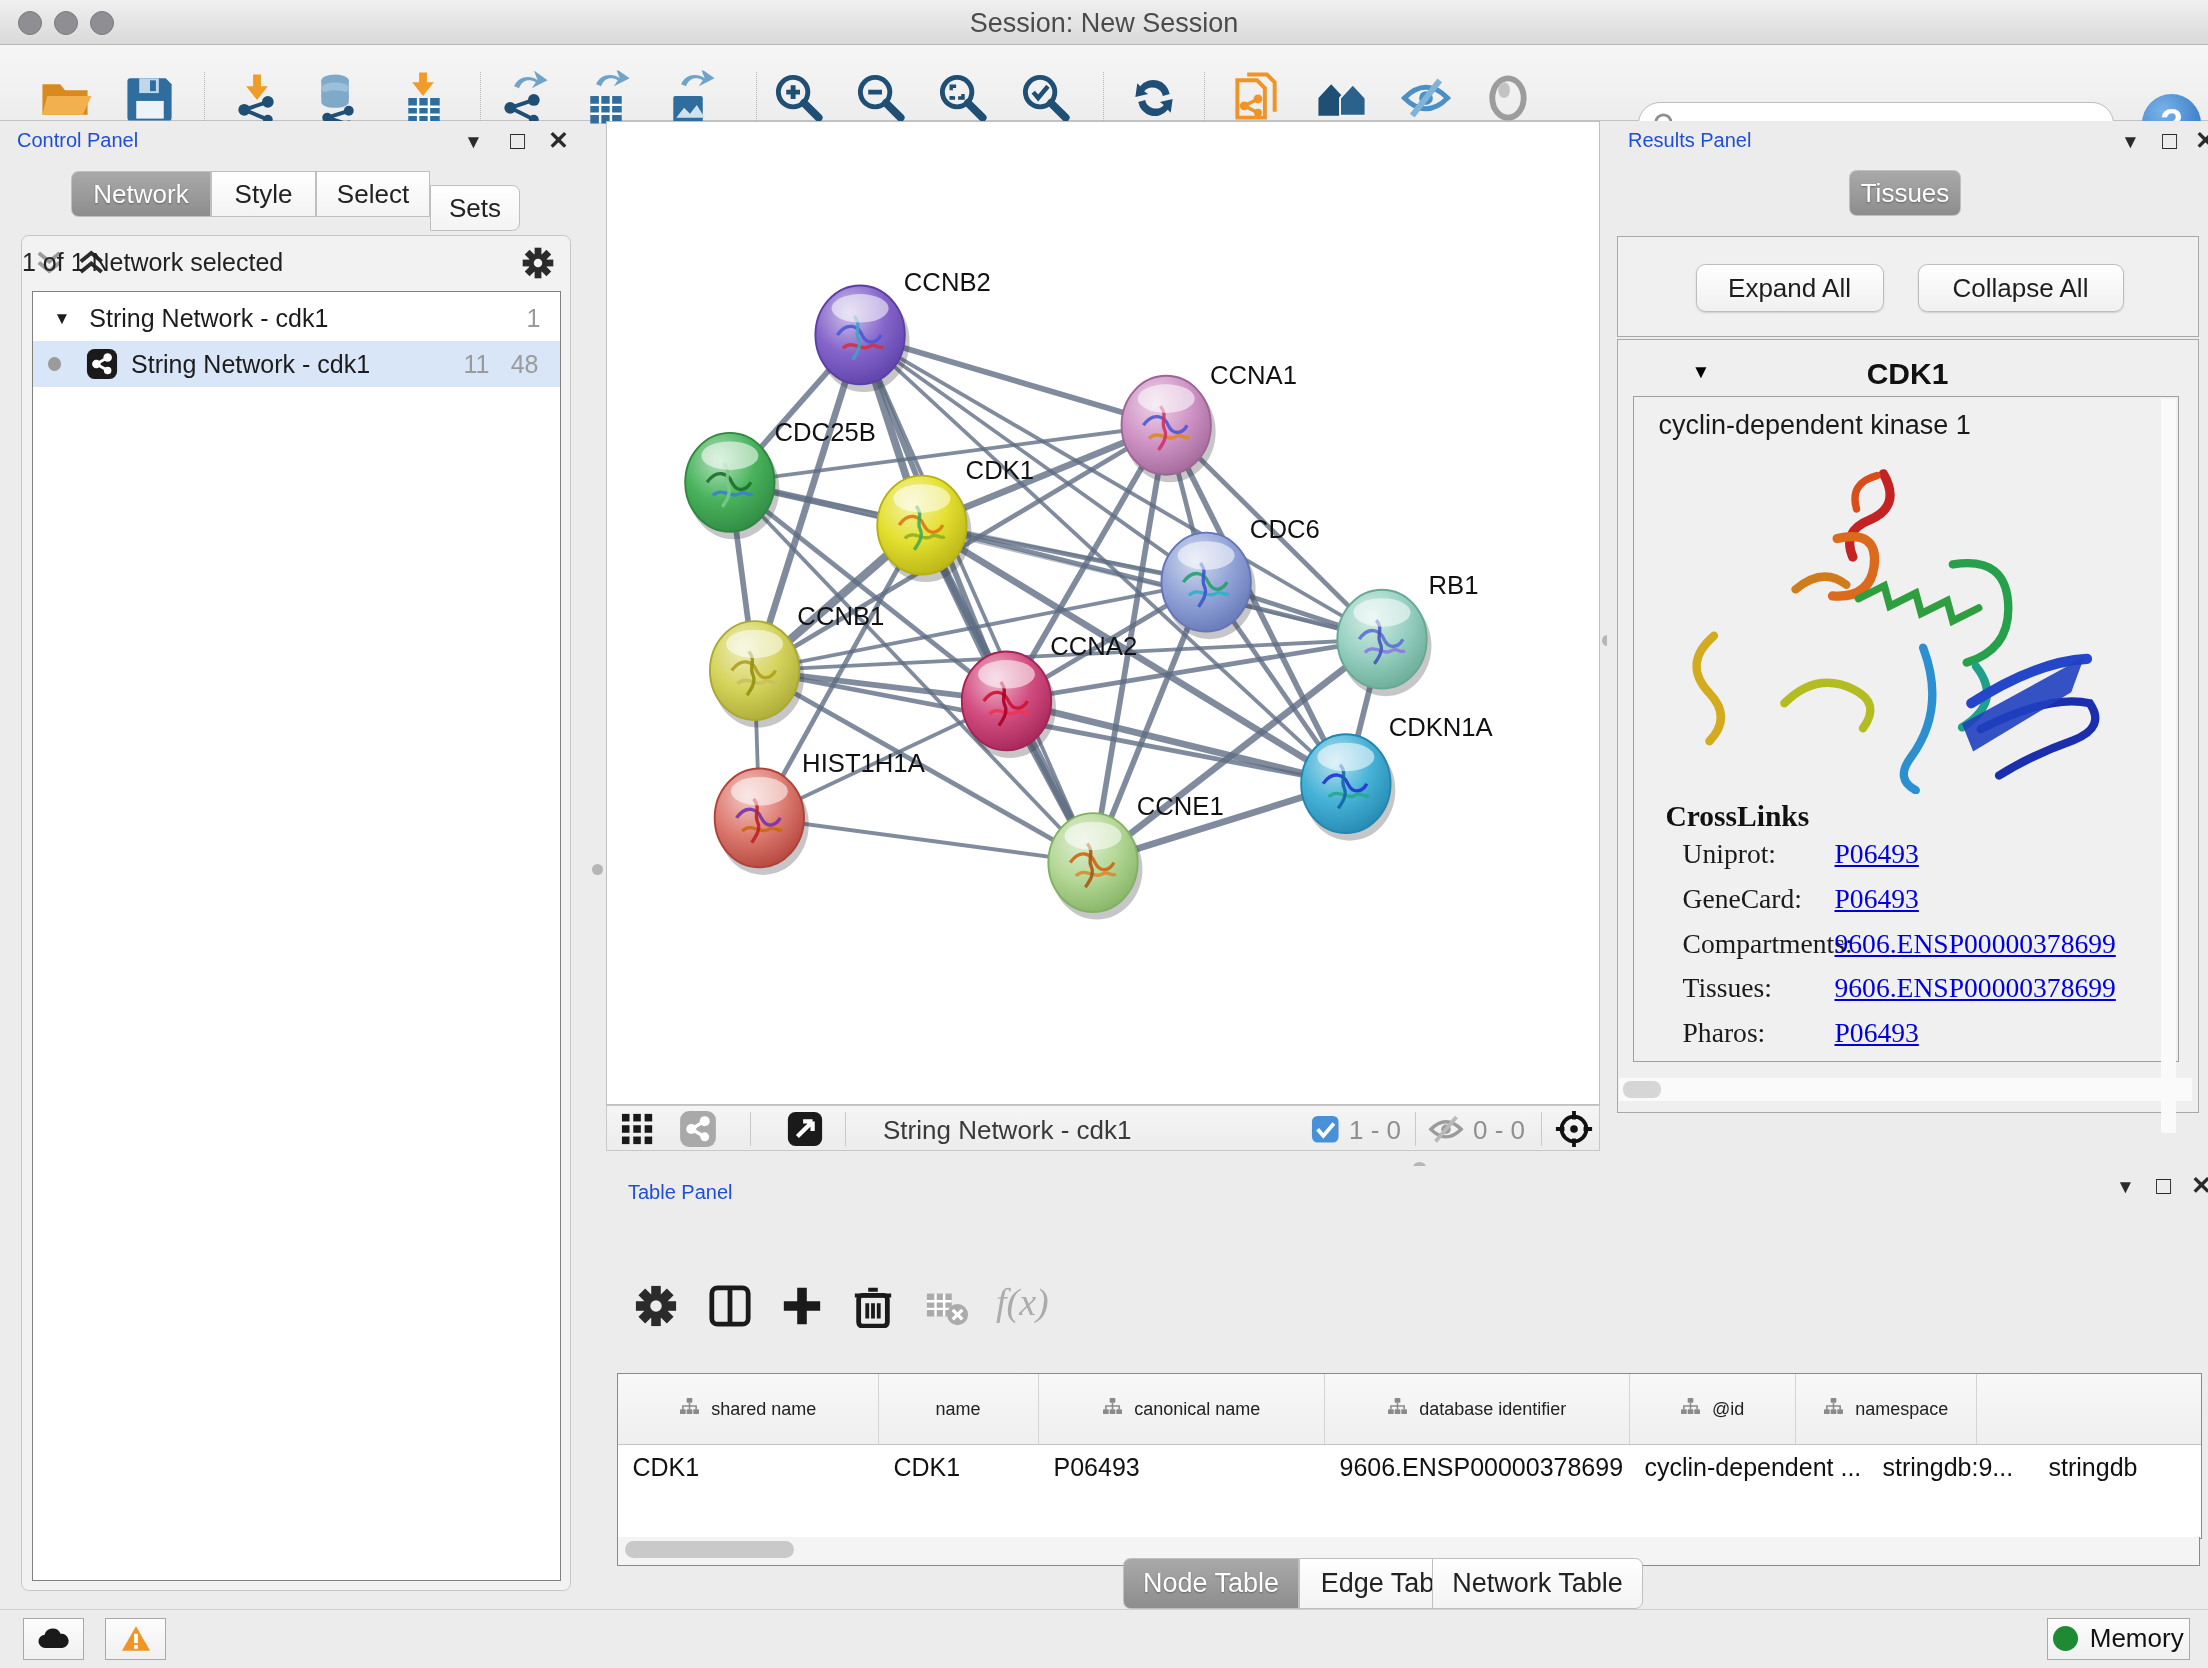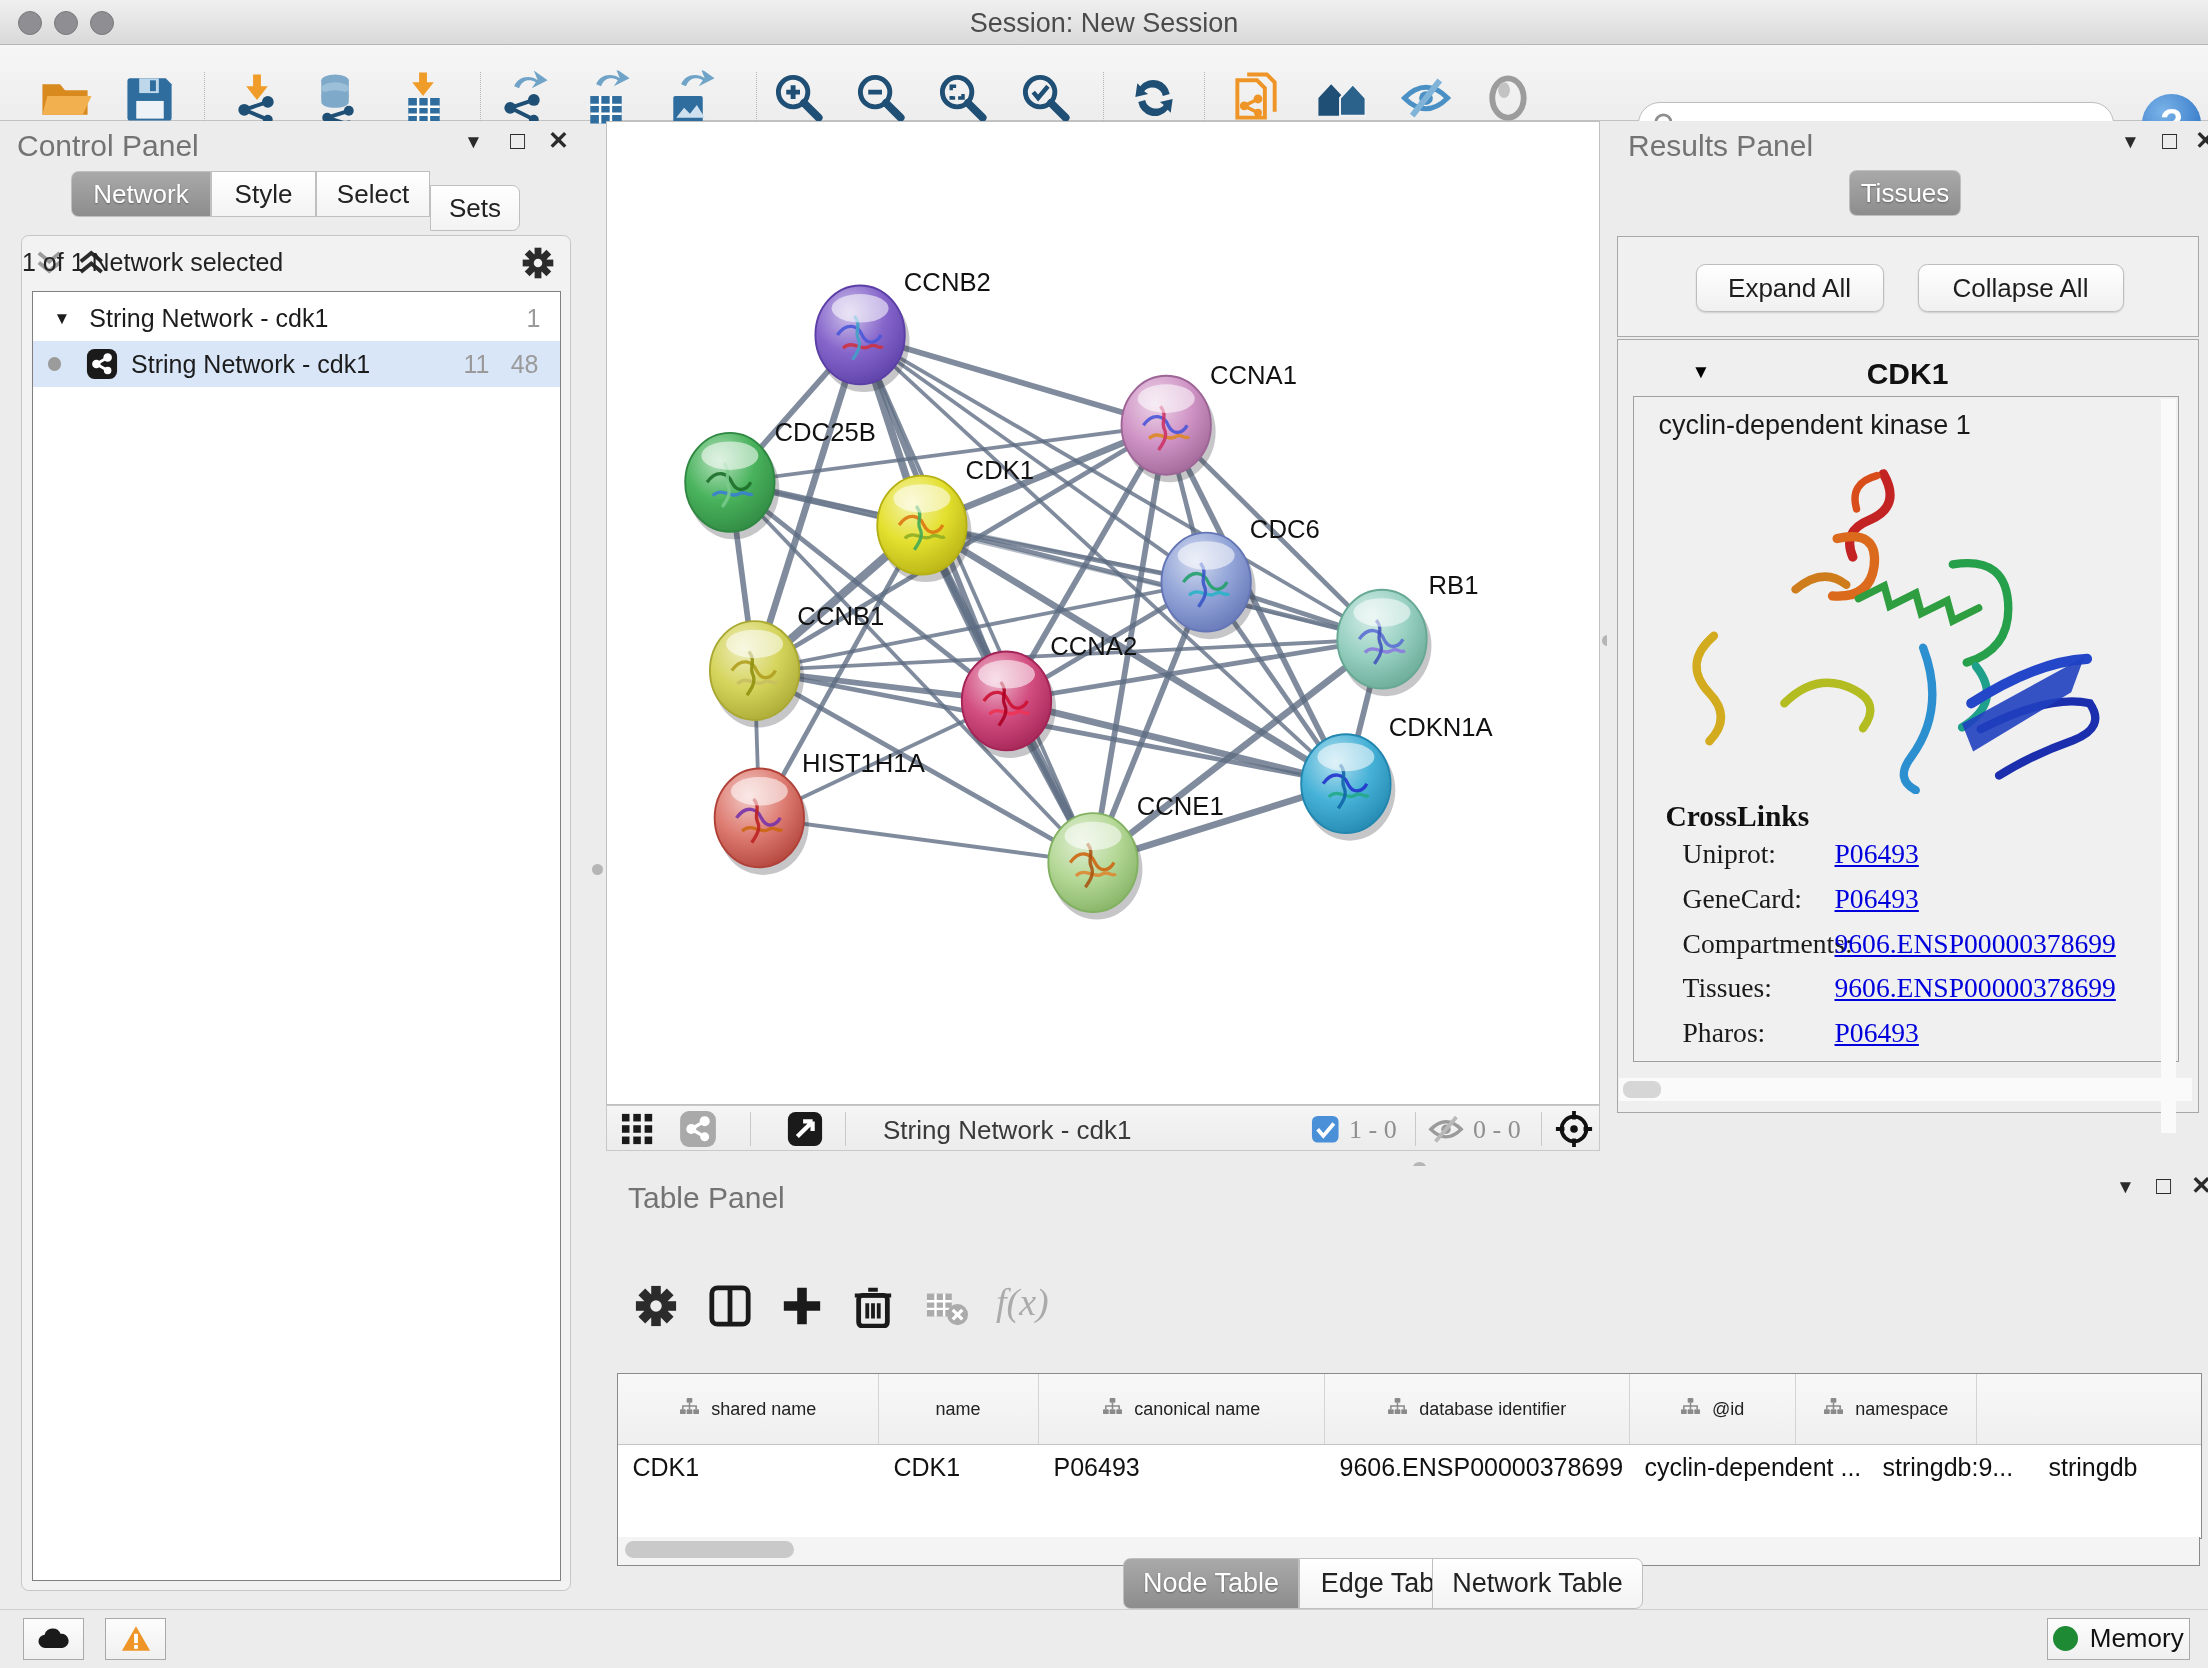--- a/index.html
+++ b/index.html
@@ -19,21 +19,21 @@
   .tb-icon{position:absolute;top:53px;transform:translate(-50%,-50%);width:55px;height:55px;}
   .tb-sep{position:absolute;top:27px;height:53px;border-left:1.9px dotted #b5b5b5;}
   #search-box{position:absolute;left:1638px;top:57px;width:474px;height:42px;background:#fff;
     border:1.9px solid #bdbdbd;border-radius:23px;}
   #search-input{position:absolute;left:49px;top:2.9px;width:409px;height:32px;border:0;outline:none;
     font-size:25px;background:transparent;color:#333;}
   #help-btn{position:absolute;left:2142px;top:49px;width:59px;height:59px;border-radius:50%;
     background:radial-gradient(circle at 35% 30%,#7ab3e8,#3c7fcb 70%,#2b66ad);
     color:#fff;font-size:38px;font-weight:bold;text-align:center;line-height:59px;}
   
-  .panel-title{font-size:30px;color:#737373;}
+  .panel-title{font-size:20px;color:#1d4ed8;}
   .ph-icon{position:absolute;top:0;font-size:25px;color:#2b2b2b;line-height:38px;}
   
   .seg-tab{position:absolute;height:46px;box-sizing:border-box;border:1px solid #bfbfbf;
     background:linear-gradient(#ffffff,#f3f3f3);color:#222;font-size:26px;
     display:flex;align-items:center;justify-content:center;}
   .seg-tab.active{background:linear-gradient(#a9a9a9,#8d8d8d);color:#fff;
     text-shadow:0 1px 1.9px rgba(0,0,0,.35);}
   
   #control-panel{position:absolute;left:0;top:121px;width:588px;height:1488px;background:#ececec;}
   #cp-inner{position:absolute;left:21px;top:114px;width:548px;height:1354px;background:#f2f2f2;
@@ -46,21 +46,21 @@
     display:flex;align-items:center;}
   .tree-row .cnt{position:absolute;font-size:25px;color:#9a9a9a;}
   #tree-child{background:#d9e6f8;}
   
   #network-view{position:absolute;left:606px;top:121px;width:994px;height:984px;background:#fff;
     border:1px solid #c0c0c0;box-sizing:border-box;}
   #net-footer{position:absolute;left:606px;top:1105px;width:994px;height:46px;
     background:linear-gradient(#f5f5f5,#ececec);border:1px solid #c8c8c8;box-sizing:border-box;}
   .nf-sep{position:absolute;top:5.7px;height:34px;border-left:1px solid #c9c9c9;}
   #nf-name{position:absolute;left:276px;top:8.6px;font-size:26px;color:#3a3a3a;}
-  .nf-count{position:absolute;top:8.6px;font-size:26px;color:#8f8f8f;font-family:Liberation Serif, serif;}
+  .nf-count{position:absolute;top:8.6px;font-size:26px;color:#8f8f8f;}
   
   .grip{position:absolute;width:11.4px;height:11.4px;border-radius:50%;background:#b5b5b5;}
   
   #results-panel{position:absolute;left:1607px;top:121px;width:601px;height:1030px;background:#ececec;}
   #rp-box1{position:absolute;left:9.5px;top:115px;width:580px;height:99px;background:#f0f0f0;
     border:1.9px solid #a8a8a8;}
   .rp-btn{position:absolute;top:27px;height:46px;background:linear-gradient(#ffffff,#f0f0f0);
     border:1px solid #bdbdbd;border-radius:9.5px;font-size:26px;color:#1d1d1d;
     display:flex;align-items:center;justify-content:center;box-shadow:0 1px 1.9px rgba(0,0,0,.15);}
   #rp-box2{position:absolute;left:9.5px;top:218px;width:580px;height:772px;background:#efefef;

